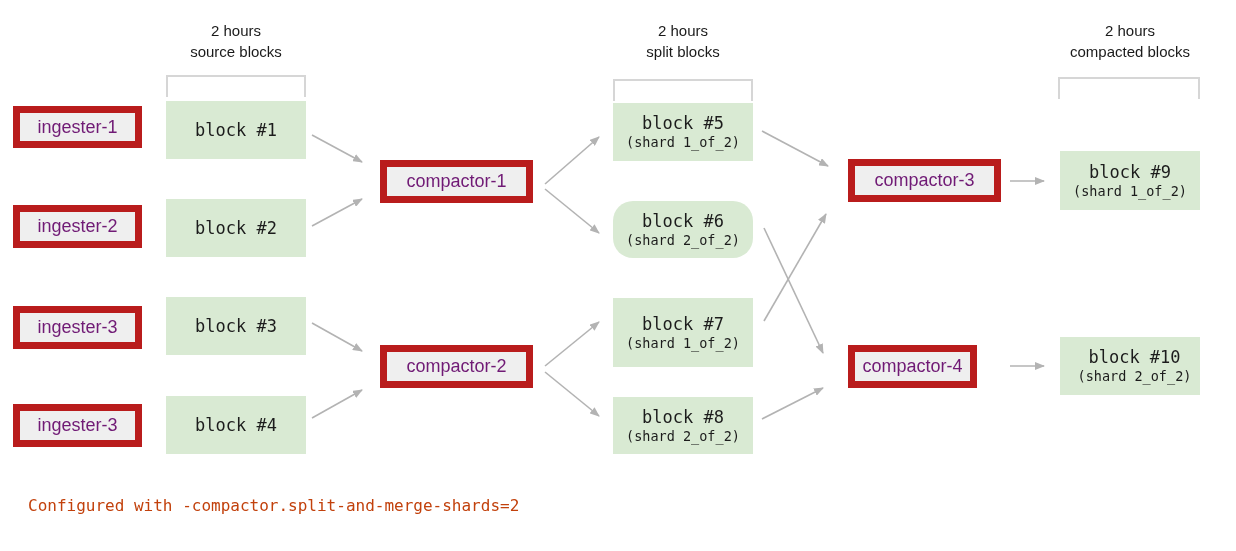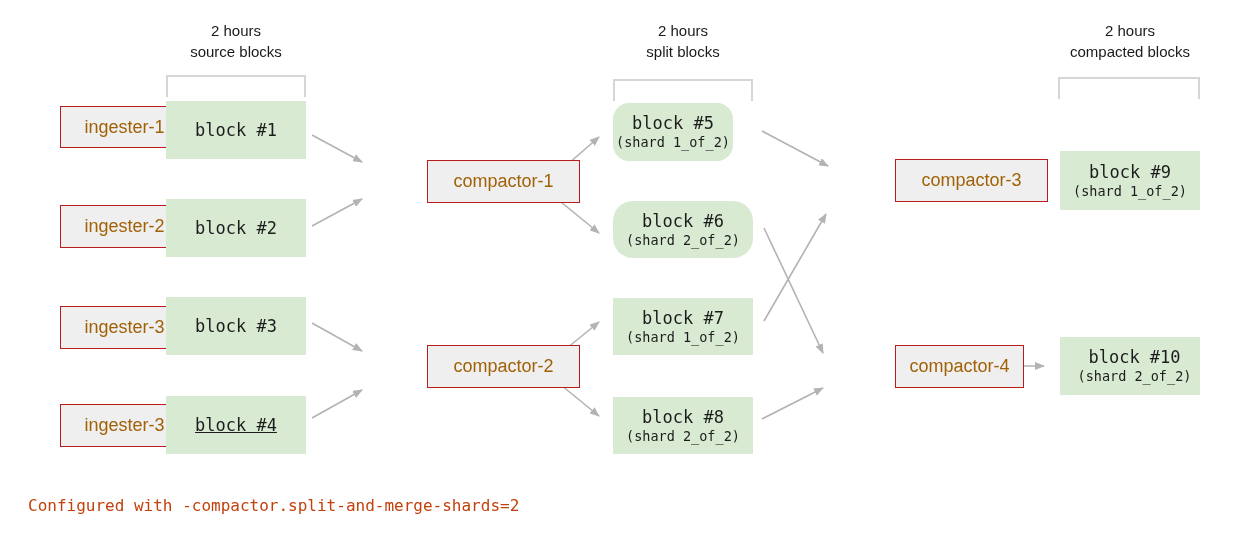--- a/index.html
+++ b/index.html
@@ -39,24 +39,23 @@
     position: absolute;
     box-sizing: border-box;
     display: flex;
     flex-direction: column;
     align-items: center;
     justify-content: center;
     text-align: center;
   }
   .gray-node {
     background: #efefef;
-    border: 1px solid #b91c1c;
+    border: 7px solid #b91c1c;
     font-size: 18px;
-    color: #a16207;
-    margin-left: 47px;
+    color: #701a75;
   }
   .green-node {
     background: #d9ead3;
     border: none;
     color: #1c1c1c;
     font-family: "DejaVu Sans Mono", "Liberation Mono", monospace;
   }
   .block-label {
     font-size: 17px;
     line-height: 21px;
@@ -138,40 +137,40 @@
 
   <div class="node green-node" style="left:166px; top:101px; width:140px; height:58px;">
     <span class="block-label">block #1</span>
   </div>
   <div class="node green-node" style="left:166px; top:199px; width:140px; height:58px;">
     <span class="block-label">block #2</span>
   </div>
   <div class="node green-node" style="left:166px; top:297px; width:140px; height:58px;">
     <span class="block-label">block #3</span>
   </div>
-  <div class="node green-node" style="left:166px; top:396px; width:140px; height:58px;text-decoration:underline;">
+  <div class="node green-node" style="left:166px; top:396px; width:140px; height:58px;">
     <span class="block-label">block #4</span>
   </div>
 
   <div class="node gray-node" style="left:380px; top:160px; width:153px; height:43px;">
     <span>compactor-1</span>
   </div>
   <div class="node gray-node" style="left:380px; top:345px; width:153px; height:43px;">
     <span>compactor-2</span>
   </div>
 
-  <div class="node green-node" style="left:613px; top:103px; width:120px; height:58px;border-radius:16px;">
+  <div class="node green-node" style="left:613px; top:103px; width:140px; height:58px;">
     <span class="block-label">block #5</span>
     <span class="shard-label">(shard 1_of_2)</span>
   </div>
   <div class="node green-node" style="left:613px; top:201px; width:140px; height:57px;border-radius:20px;">
     <span class="block-label">block #6</span>
     <span class="shard-label">(shard 2_of_2)</span>
   </div>
-  <div class="node green-node" style="left:613px; top:298px; width:140px; height:57px;">
+  <div class="node green-node" style="left:613px; top:298px; width:140px; height:69px;">
     <span class="block-label">block #7</span>
     <span class="shard-label">(shard 1_of_2)</span>
   </div>
   <div class="node green-node" style="left:613px; top:397px; width:140px; height:57px;">
     <span class="block-label">block #8</span>
     <span class="shard-label">(shard 2_of_2)</span>
   </div>
 
   <div class="node gray-node" style="left:848px; top:159px; width:153px; height:43px;">
     <span>compactor-3</span>

